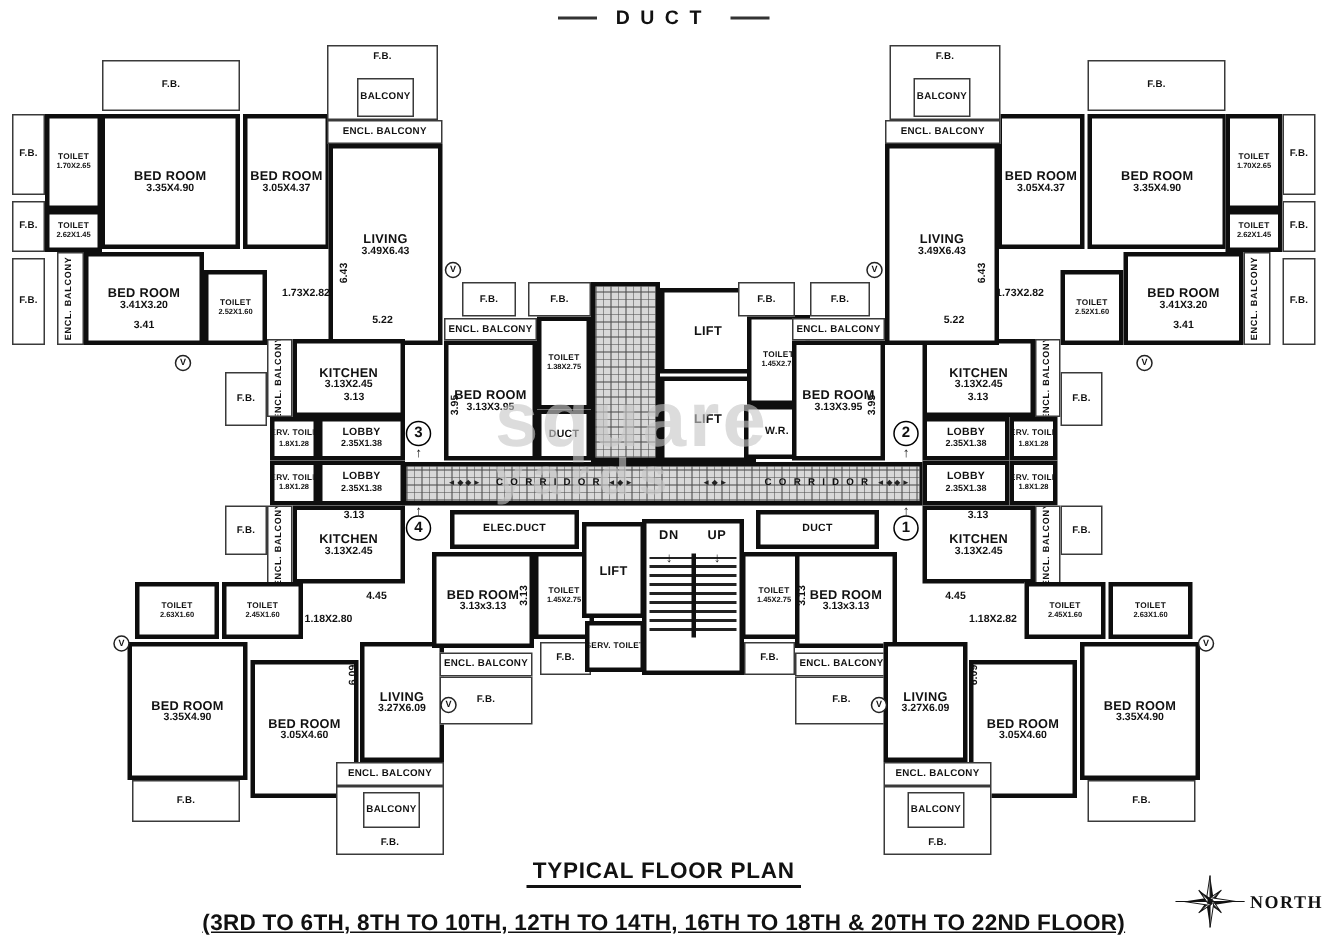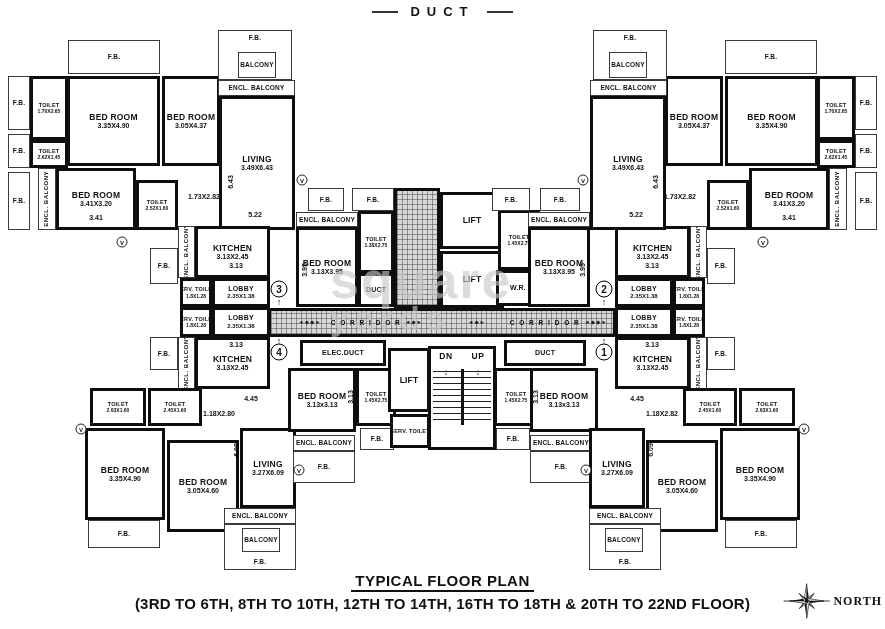--- a/index.html
+++ b/index.html
@@ -42,24 +42,24 @@
   .mark.arr{font-size:9px;font-weight:bold;line-height:1;}
   .mark.lbl{font-size:8.5px;font-weight:bold;letter-spacing:.5px;}
   .mark.cor{font-size:6.5px;font-weight:bold;letter-spacing:1.5px;white-space:nowrap;}
   .mark.carr{font-size:5.5px;letter-spacing:1px;color:#222;white-space:nowrap;}
   
   .wm{position:absolute;left:330px;top:258px;width:300px;z-index:5;pointer-events:none;
       color:#c7c7c7;opacity:.62;font-weight:bold;line-height:.88;}
   .wm .l1{font-size:52px;letter-spacing:2px;}
   .wm .l2{font-size:34px;letter-spacing:6px;}
   
-  .titleblock{position:absolute;left:0;top:572px;width:885px;text-align:center;z-index:7;}
+  .titleblock{position:absolute;left:0;top:572px;width:885px;text-align:center;z-index:7;text-decoration:underline;}
   .titleblock .t1{display:inline-block;font-size:15px;font-weight:bold;letter-spacing:.5px;
      border-bottom:2px solid #111;padding:0 4px 1px;}
-  .titleblock .t2{margin-top:3px;font-size:15px;font-weight:bold;letter-spacing:.2px;}
+  .titleblock .t2{margin-top:15px;font-size:15px;font-weight:bold;letter-spacing:.2px;}
   
   .compass{position:absolute;left:782px;top:576px;width:100px;height:50px;display:flex;align-items:center;z-index:7;}
   .compass .nlbl{font-family:"Liberation Serif",serif;font-weight:bold;font-size:12px;letter-spacing:1px;margin-left:2px;}
 </style>
 </head>
 <body>
 
 <div class="page">
 
   <div class="west">

